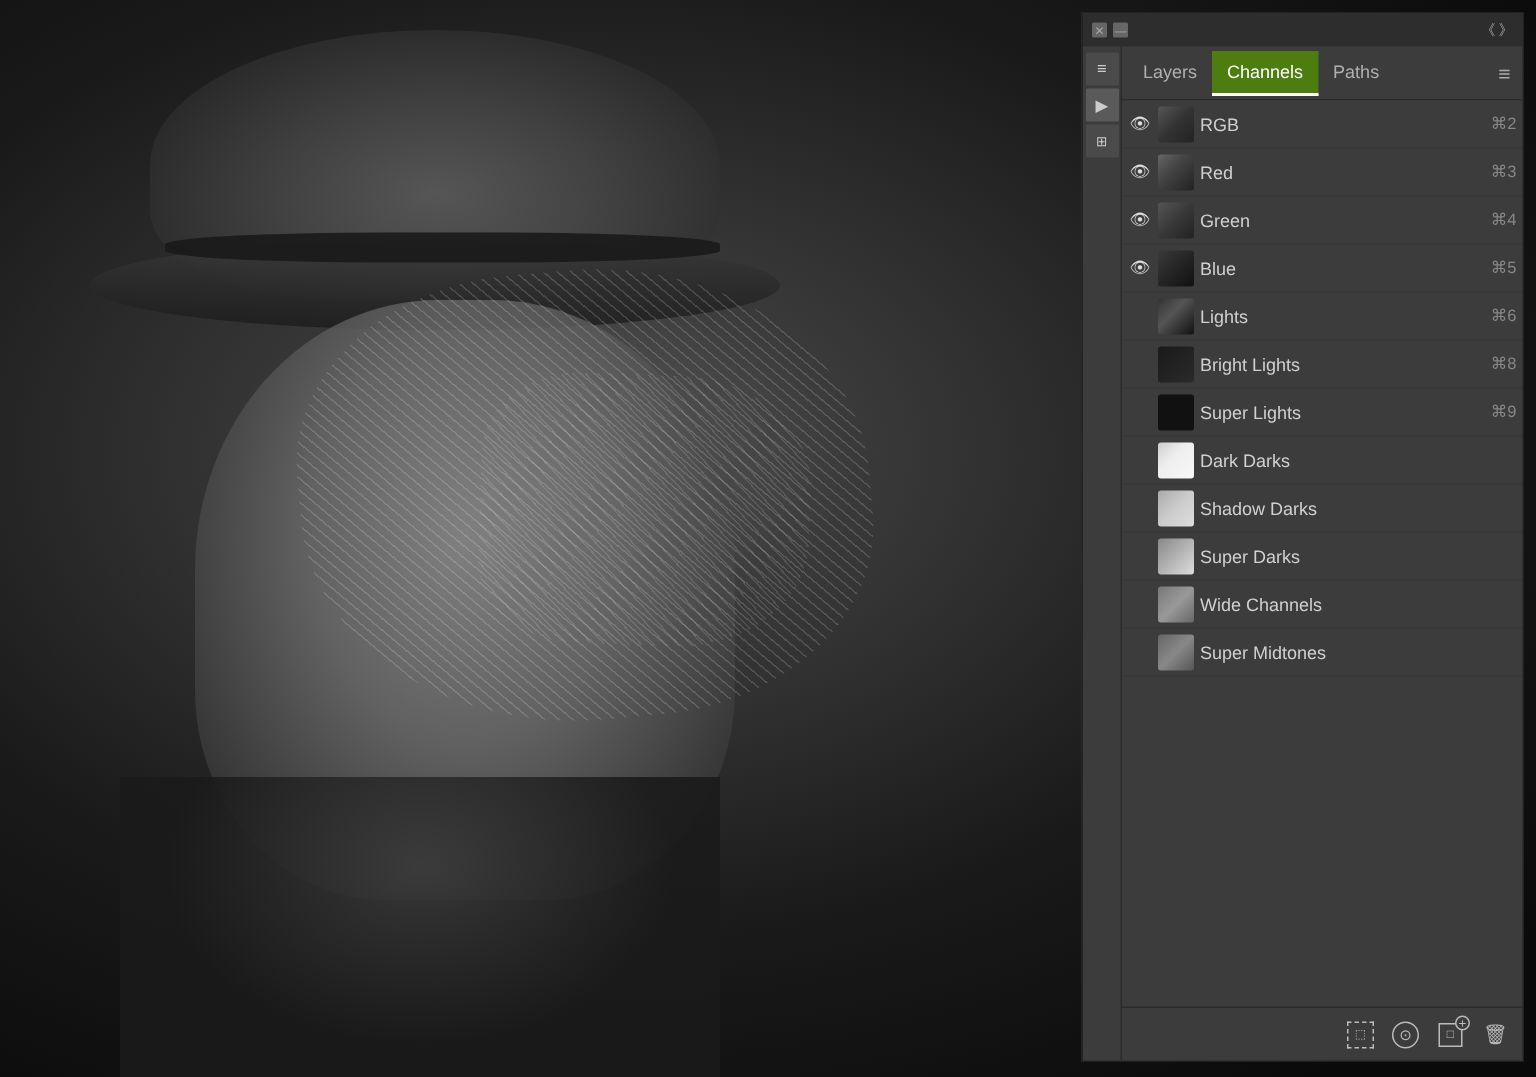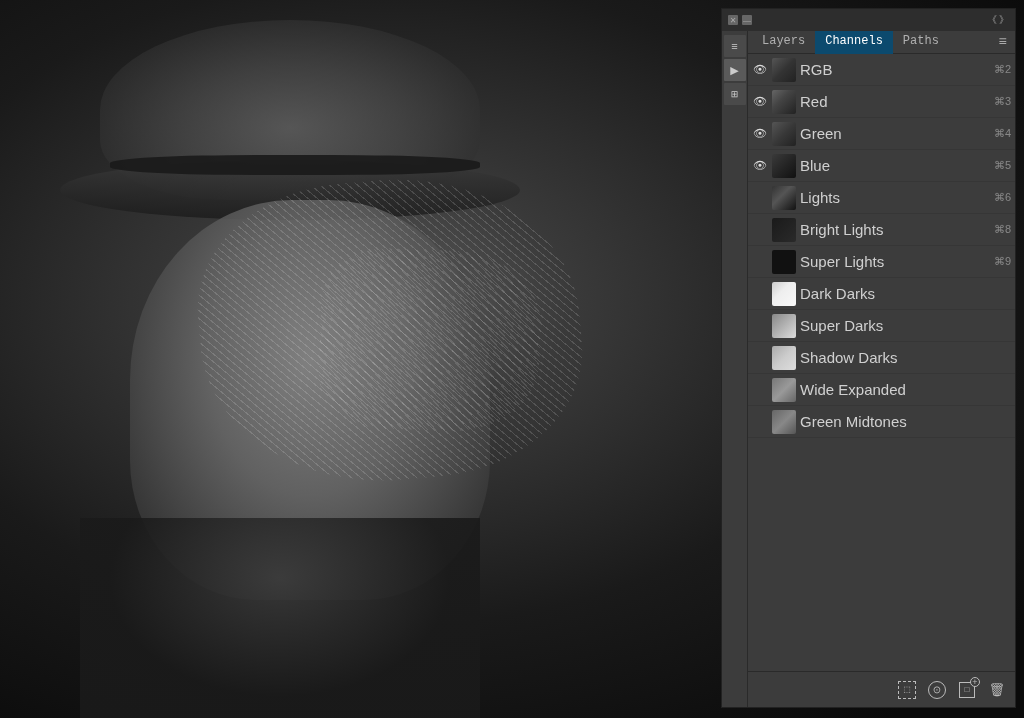--- a/index.html
+++ b/index.html
@@ -135,25 +135,24 @@
       flex-direction: column;
       overflow: hidden;
     }
 
     
     .panel-tabs {
       display: flex;
       align-items: center;
       background: #3c3c3c;
       border-bottom: 1px solid #2a2a2a;
-      height: 23px;
+      height: 36px;
       flex-shrink: 0;
       padding: 0 4px;
       justify-content: space-between;
-      font-family: Liberation Mono, monospace;
     }
 
     .tabs-left {
       display: flex;
       gap: 0;
     }
 
     .tab {
       padding: 0 10px;
       height: 30px;
@@ -161,21 +160,21 @@
       align-items: center;
       font-size: 12px;
       color: #b0b0b0;
       cursor: pointer;
       border-bottom: 2px solid transparent;
     }
 
     .tab.active {
       color: #ffffff;
       border-bottom: 2px solid #ffffff;
-      background: #0c4a6e;
+      background: #4d7c0f;
     }
 
     .panel-menu-btn {
       color: #aaa;
       font-size: 14px;
       cursor: pointer;
       padding: 0 4px;
     }
 
     
@@ -272,21 +271,21 @@
     }
     .thumb-wide-midtones {
       background: linear-gradient(135deg, #777 0%, #999 50%, #666 100%);
     }
     .thumb-super-midtones {
       background: linear-gradient(135deg, #666 0%, #888 50%, #555 100%);
     }
 
     .channel-name {
       flex: 1;
-      font-size: 15px;
+      font-size: 12px;
       color: #d0d0d0;
     }
 
     .channel-shortcut {
       font-size: 11px;
       color: #888;
       flex-shrink: 0;
     }
 
     
@@ -436,45 +435,45 @@
 
         <div class="channel-row">
           <div class="visibility-eye" style="color:transparent;">👁</div>
           <div class="channel-thumb thumb-dark-darks"></div>
           <span class="channel-name">Dark Darks</span>
           <span class="channel-shortcut"></span>
         </div>
 
         <div class="channel-row">
           <div class="visibility-eye" style="color:transparent;">👁</div>
+          <div class="channel-thumb thumb-shadow-darks"></div>
+          <span class="channel-name">Shadow Darks</span>
+          <span class="channel-shortcut"></span>
+        </div>
+
+        <div class="channel-row">
+          <div class="visibility-eye" style="color:transparent;">👁</div>
           <div class="channel-thumb thumb-super-darks"></div>
           <span class="channel-name">Super Darks</span>
           <span class="channel-shortcut"></span>
         </div>
 
-        <div class="channel-row">
-          <div class="visibility-eye" style="color:transparent;">👁</div>
-          <div class="channel-thumb thumb-shadow-darks"></div>
-          <span class="channel-name">Shadow Darks</span>
+
+
+        <div class="channel-row">
+          <div class="visibility-eye" style="color:transparent;">👁</div>
+          <div class="channel-thumb thumb-wide-midtones"></div>
+          <span class="channel-name">Wide Channels</span>
           <span class="channel-shortcut"></span>
         </div>
 
-
-
-        <div class="channel-row">
-          <div class="visibility-eye" style="color:transparent;">👁</div>
-          <div class="channel-thumb thumb-wide-midtones"></div>
-          <span class="channel-name">Wide Expanded</span>
-          <span class="channel-shortcut"></span>
-        </div>
-
         <div class="channel-row">
           <div class="visibility-eye" style="color:transparent;">👁</div>
           <div class="channel-thumb thumb-super-midtones"></div>
-          <span class="channel-name">Green Midtones</span>
+          <span class="channel-name">Super Midtones</span>
           <span class="channel-shortcut"></span>
         </div>
 
       </div>
 
       <div class="panel-footer">
         <button class="footer-btn" title="Load channel as selection">
           <span style="font-size:15px;border:1.5px dashed #bbb;width:18px;height:18px;display:flex;align-items:center;justify-content:center;font-size:8px;">⬚</span>
         </button>
         <button class="footer-btn" title="Save selection as channel">

